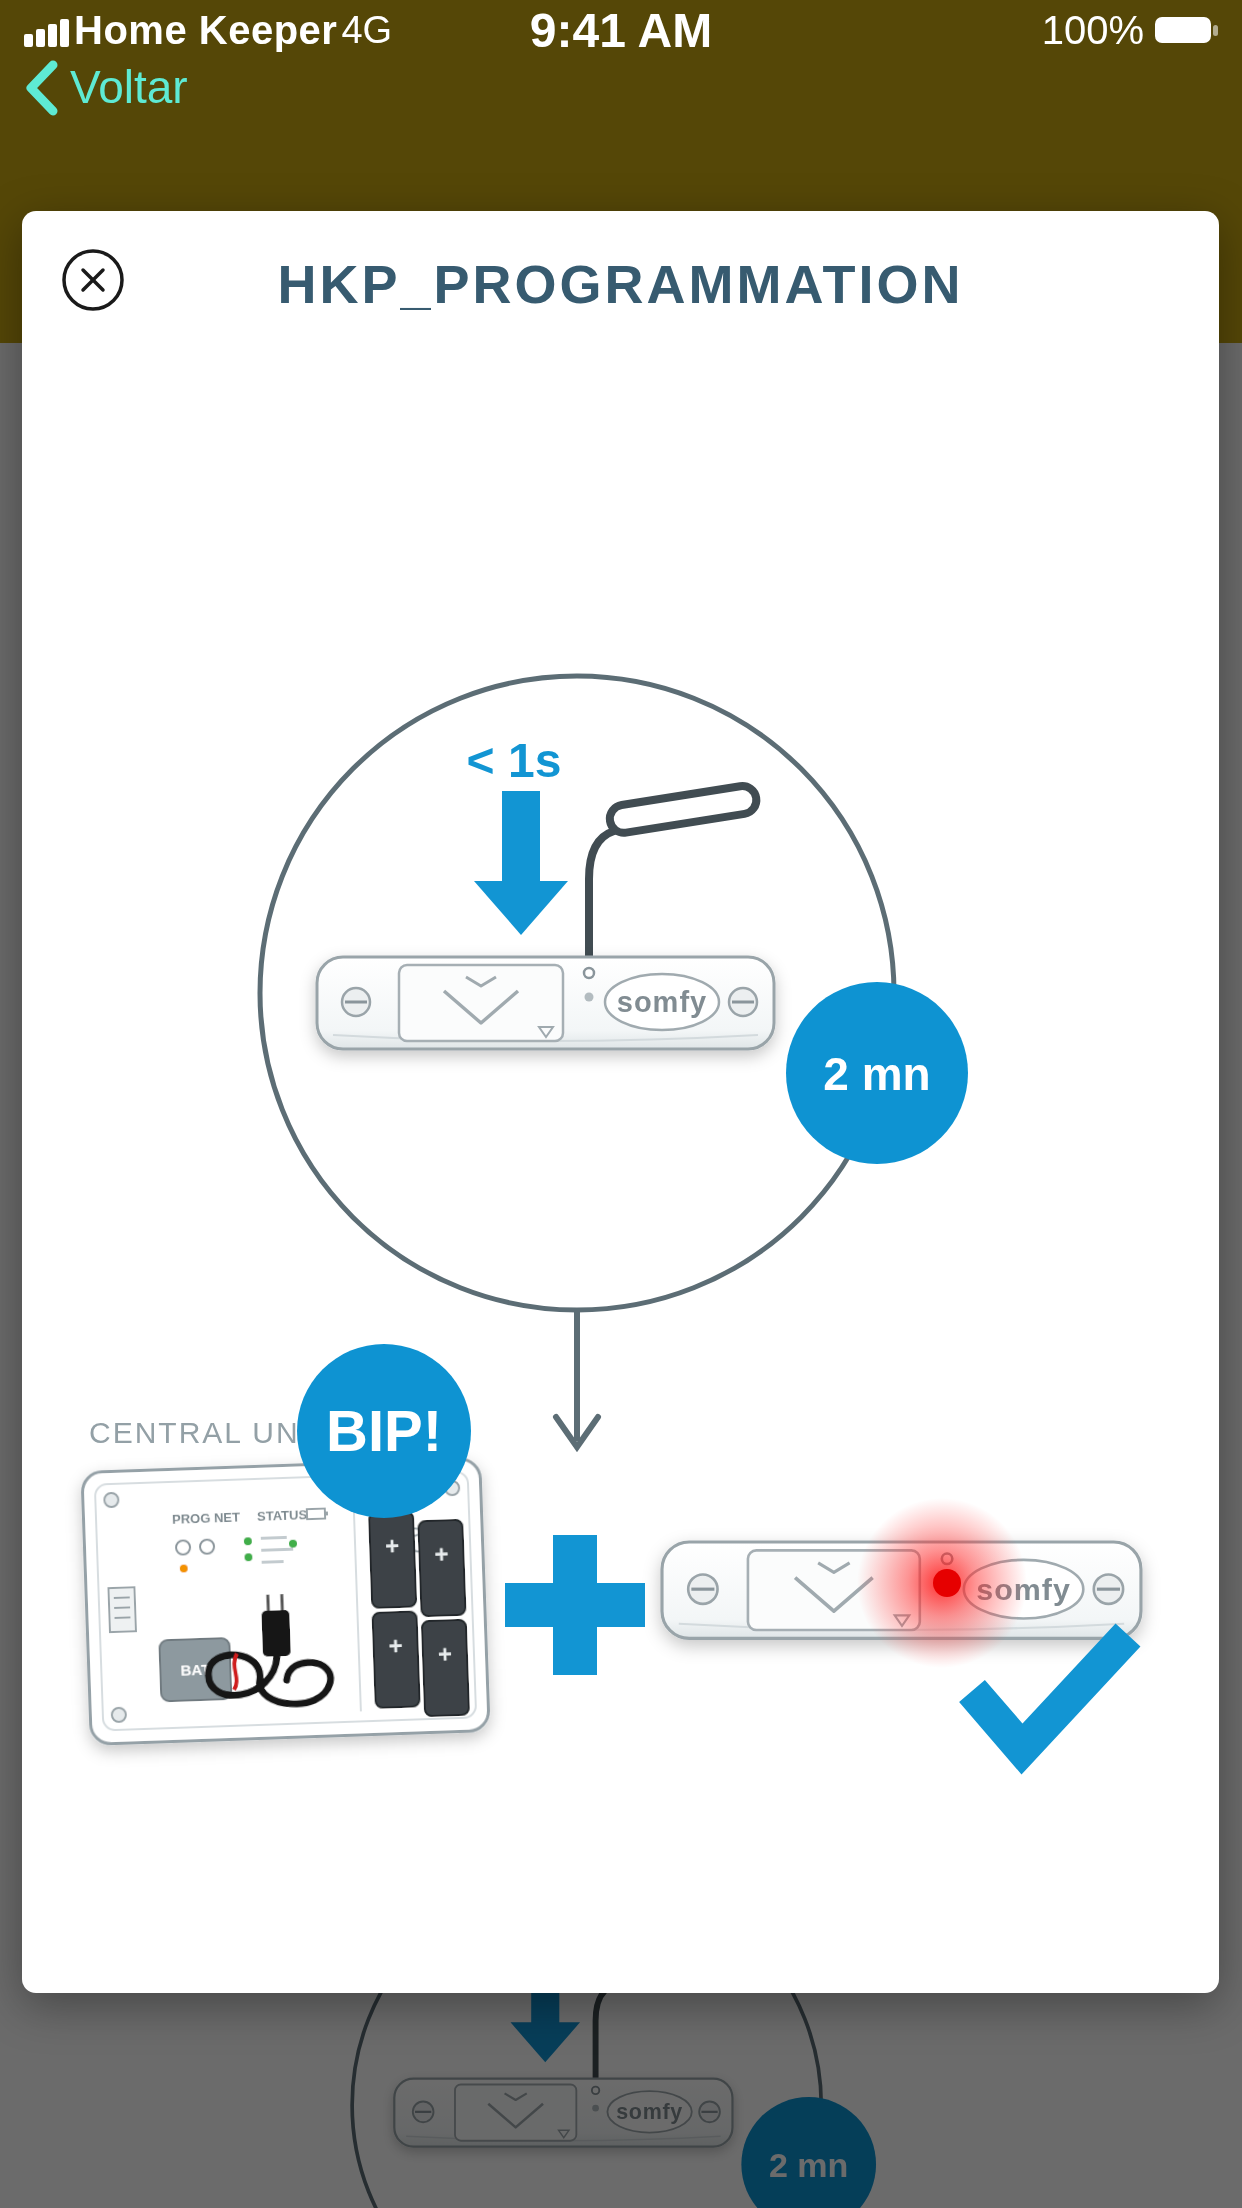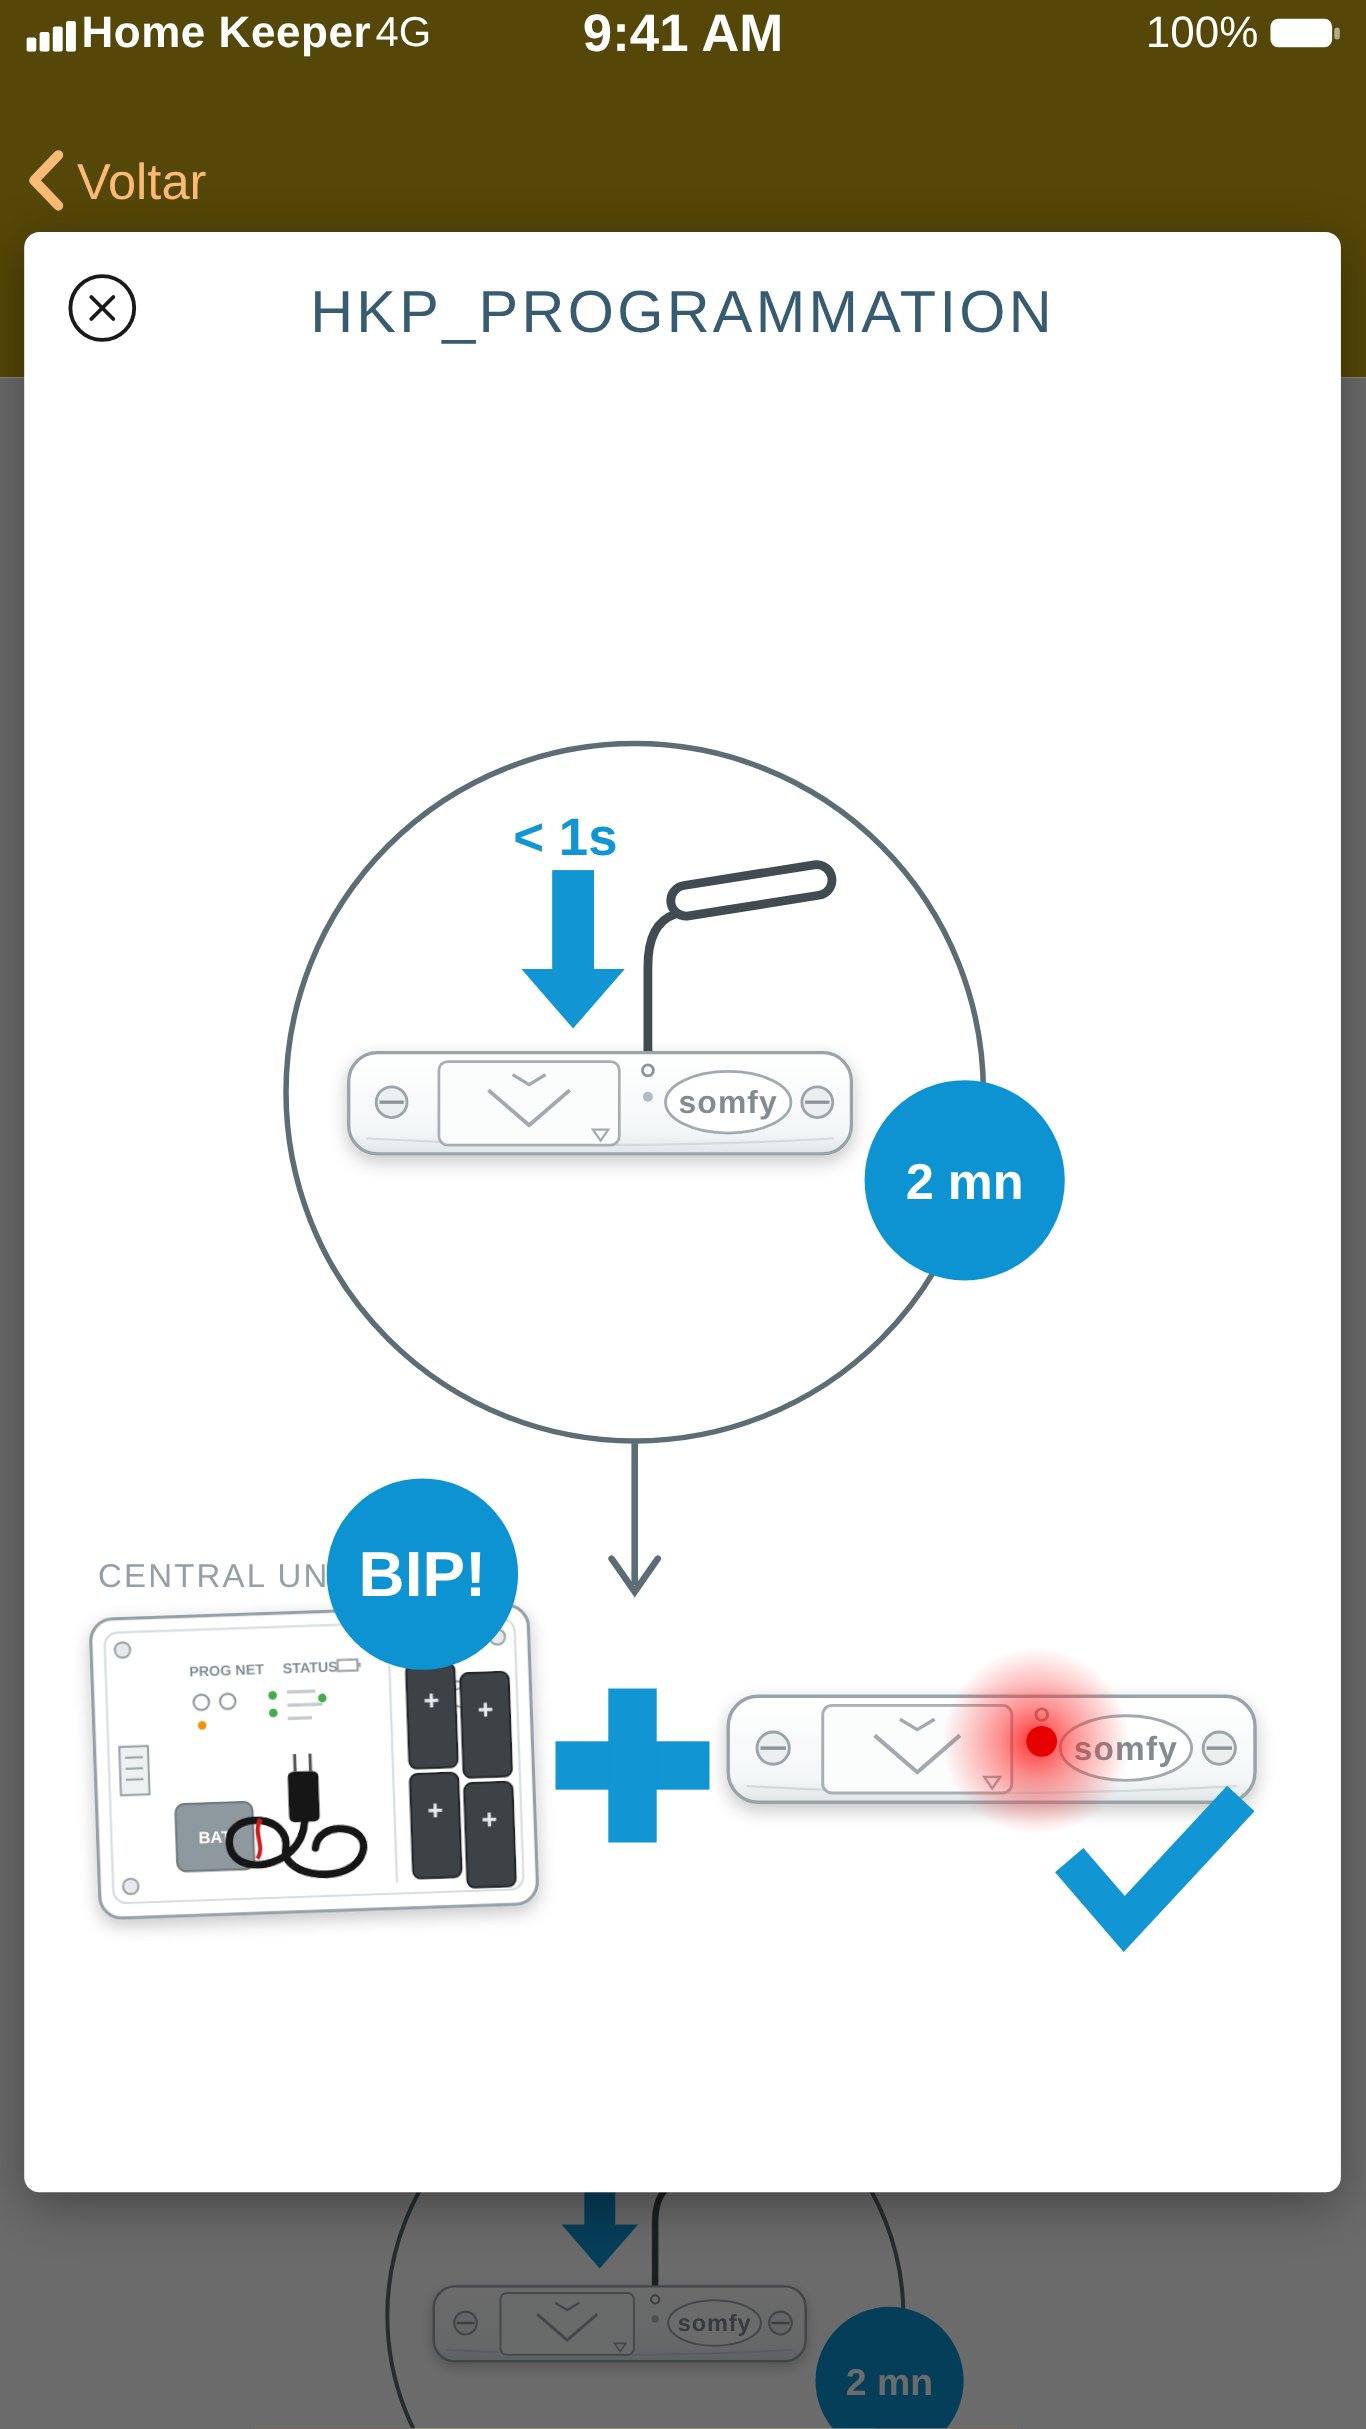--- a/index.html
+++ b/index.html
@@ -10,32 +10,32 @@
   
   .status-bar { position:absolute; top:0; left:0; width:1242px; height:60px; color:#fff; }
   .sb-left { position:absolute; left:24px; top:0; height:60px; display:flex; align-items:center; gap:4px; }
   .sb-carrier { font-size:40px; font-weight:600; letter-spacing:.5px; }
   .sb-network { font-size:38px; font-weight:400; }
   .sb-time { position:absolute; left:0; right:0; top:0; height:60px; display:flex; align-items:center; justify-content:center; font-size:48px; font-weight:700; }
   .sb-right { position:absolute; right:22px; top:0; height:60px; display:flex; align-items:center; gap:10px; }
   .sb-batt-pct { font-size:40px; font-weight:500; }
 
   
-  .nav-back { position:absolute; left:24px; top:60px; height:132px; display:flex; align-items:flex-end; gap:12px; color:#fdba74; cursor:pointer; }
+  .nav-back { position:absolute; left:24px; top:60px; height:132px; display:flex; align-items:flex-start; gap:12px; color:#5eead4; cursor:pointer; }
   .nav-back-label { font-size:46px; }
 
   
   .underlay-body { position:absolute; left:0; top:343px; width:1242px; height:1865px; background:#ffffff; overflow:hidden; }
   .underlay-art { position:absolute; left:0; top:1650px; width:1242px; height:215px; }
   .dim-overlay { position:absolute; inset:0; background:rgba(0,0,0,0.58); }
 
   
   .modal { position:absolute; left:22px; top:211px; width:1197px; height:1782px; background:#ffffff; border-radius:14px; box-shadow:0 12px 46px rgba(0,0,0,.35); }
   .close-btn { position:absolute; left:38px; top:36px; width:66px; height:66px; cursor:pointer; background:none; border:none; }
-  .modal-title { position:absolute; left:0; right:0; top:42px; text-align:center; font-size:54px; font-weight:400; letter-spacing:3px; color:#375b70; }
+  .modal-title { position:absolute; left:0; right:0; top:42px; text-align:center; font-size:54px; font-weight:700; letter-spacing:3px; color:#375b70; }
   .modal-art { position:absolute; left:0; top:0; width:1197px; height:1782px; }
 
   svg text { font-family:"Liberation Sans","DejaVu Sans",sans-serif; }
 </style>
 </head>
 <body>
 
 <div class="screen">
 
   <div class="status-bar">

